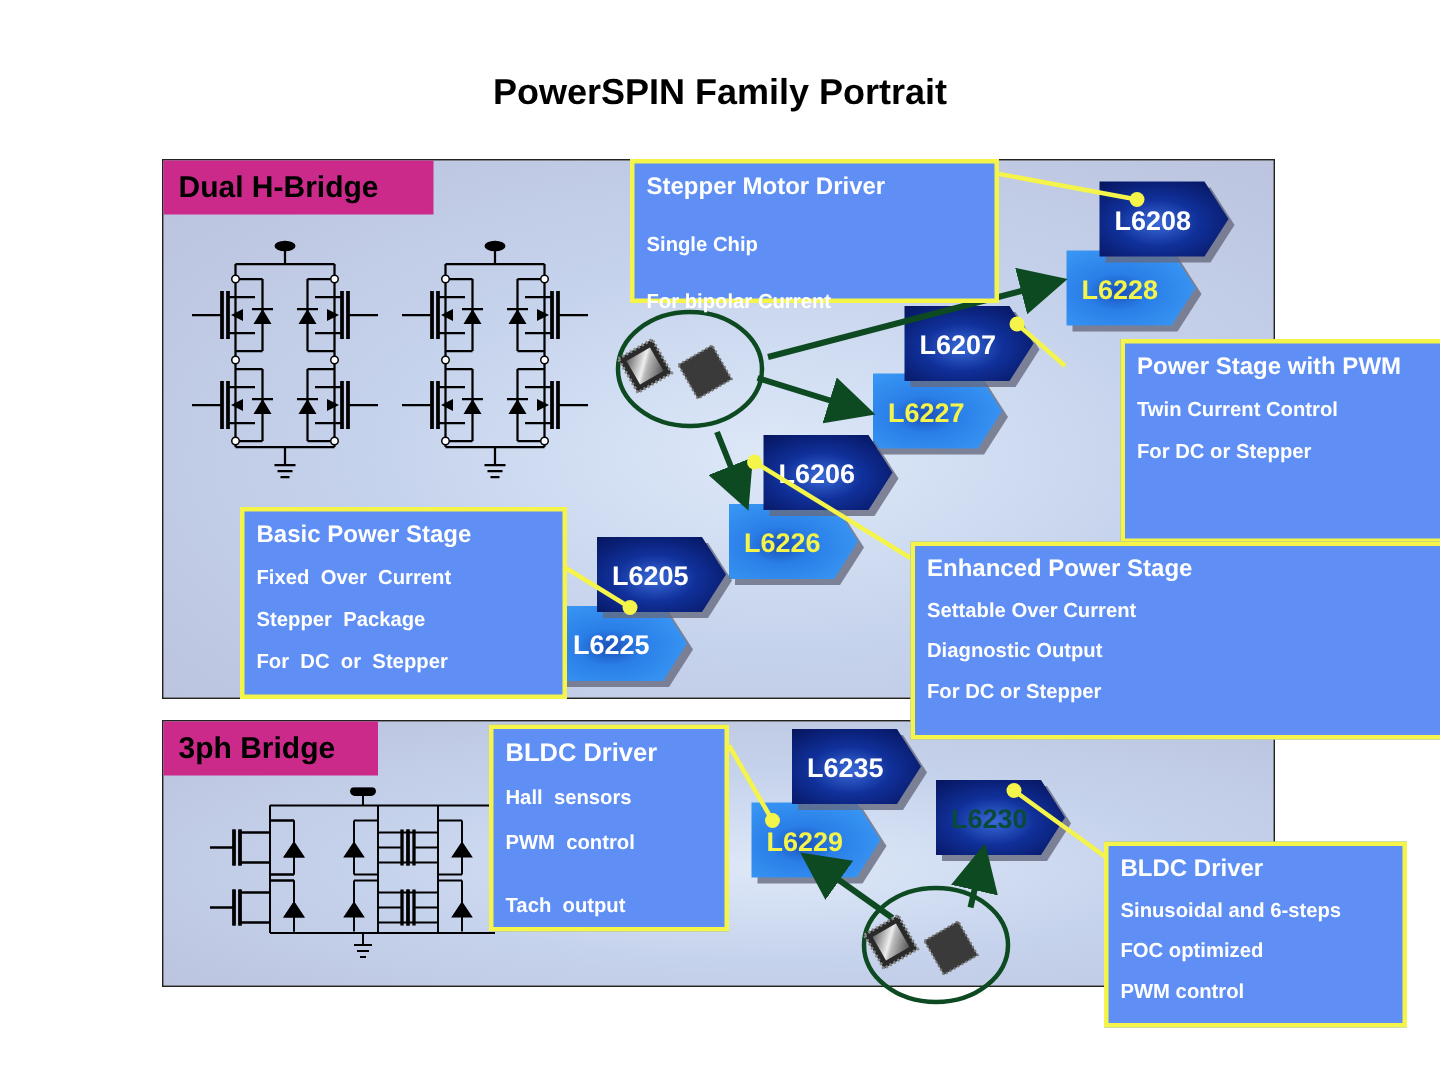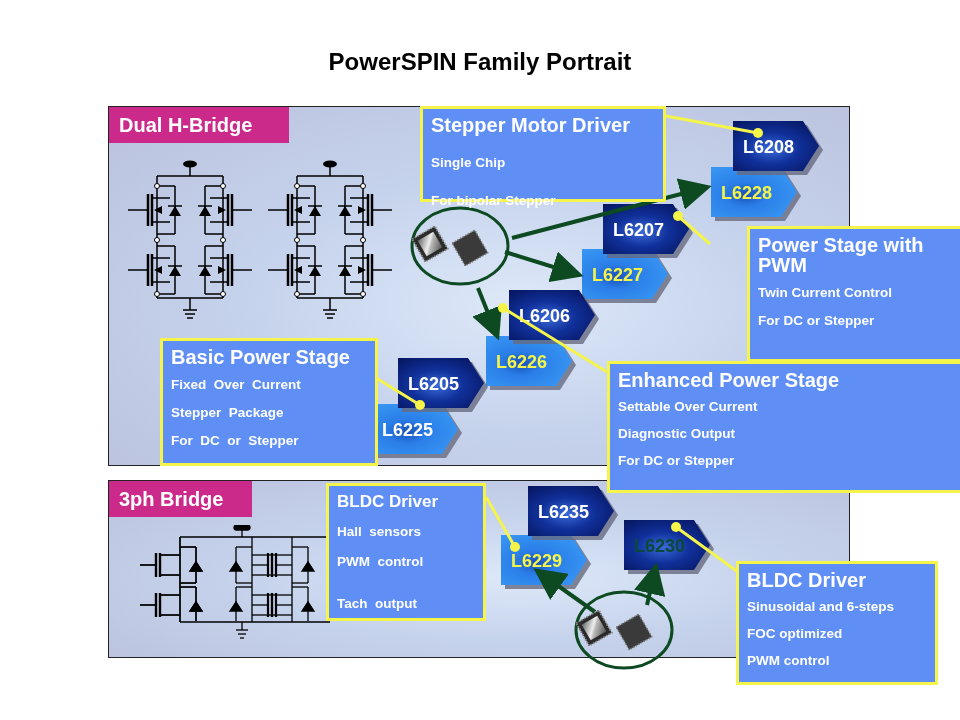--- a/index.html
+++ b/index.html
@@ -12,31 +12,31 @@
   }
 
   .panel {
     position: absolute; border: 1px solid #222;
     background: radial-gradient(ellipse at 55% 55%, #dde8f8 0%, #c6d3ec 45%, #bac1dc 100%);
   }
   #panel-top { left: 108px; top: 106px; width: 742px; height: 360px; }
   #panel-bottom { left: 108px; top: 480px; width: 742px; height: 178px; }
 
   .section-tag {
-    position: absolute; background: #cc2a8b; color: #ffffff; font-weight: bold;
+    position: absolute; background: #cc2a8b; color: #000000; font-weight: bold;
     font-size: 20px; padding: 4px 10px; line-height: 28px; z-index: 3;
   }
   #tag-dual { left: 109px; top: 107px; width: 180px; height: 36px; }
   #tag-3ph { left: 109px; top: 481px; width: 143px; height: 36px; }
 
   .callout {
     position: absolute; background: #5f8ff5; border: 3px solid #f4f44a;
     color: #fff; font-weight: bold; z-index: 5; padding: 6px 8px;
   }
-  .callout .c-title { font-size: 20px; line-height: 20px; }
+  .callout .c-title { font-size: 16px; line-height: 20px; }
   .callout .c-line { font-size: 13.5px; line-height: 20px; margin-top: 8px; }
 
   #callout-stepper { left: 420px; top: 106px; width: 246px; height: 96px; }
   #callout-stepper .c-line { margin-top: 18px; }
   #callout-pwm { left: 747px; top: 226px; width: 228px; height: 136px; }
   #callout-basic { left: 160px; top: 338px; width: 218px; height: 128px; }
   #callout-basic .c-line { margin-top: 8px; }
   #callout-enhanced { left: 607px; top: 361px; width: 382px; height: 132px; }
   #callout-enhanced .c-line { margin-top: 7px; }
   #callout-bldc1 { left: 326px; top: 483px; width: 160px; height: 138px; }
@@ -170,21 +170,21 @@
   <use href="#leg3" x="0" y="0"></use>
   <g transform="translate(200,0) scale(-1,1)">
       <use href="#leg3" x="48" y="0"></use>
     </g>
   <use href="#leg3" x="112" y="0"></use>
 </svg>
 
 <div class="callout" id="callout-stepper">
   <div class="c-title">Stepper Motor Driver</div>
   <div class="c-line">Single Chip</div>
-  <div class="c-line">For bipolar Stepper</div>
+  <div class="c-line">For bipolar Current</div>
 </div>
 
 <div class="callout" id="callout-pwm">
   <div class="c-title">Power Stage with PWM</div>
   <div class="c-line">Twin Current Control</div>
   <div class="c-line">For DC or Stepper</div>
 </div>
 
 <div class="callout" id="callout-basic">
   <div class="c-title" style="white-space:pre">Basic Power Stage</div>

